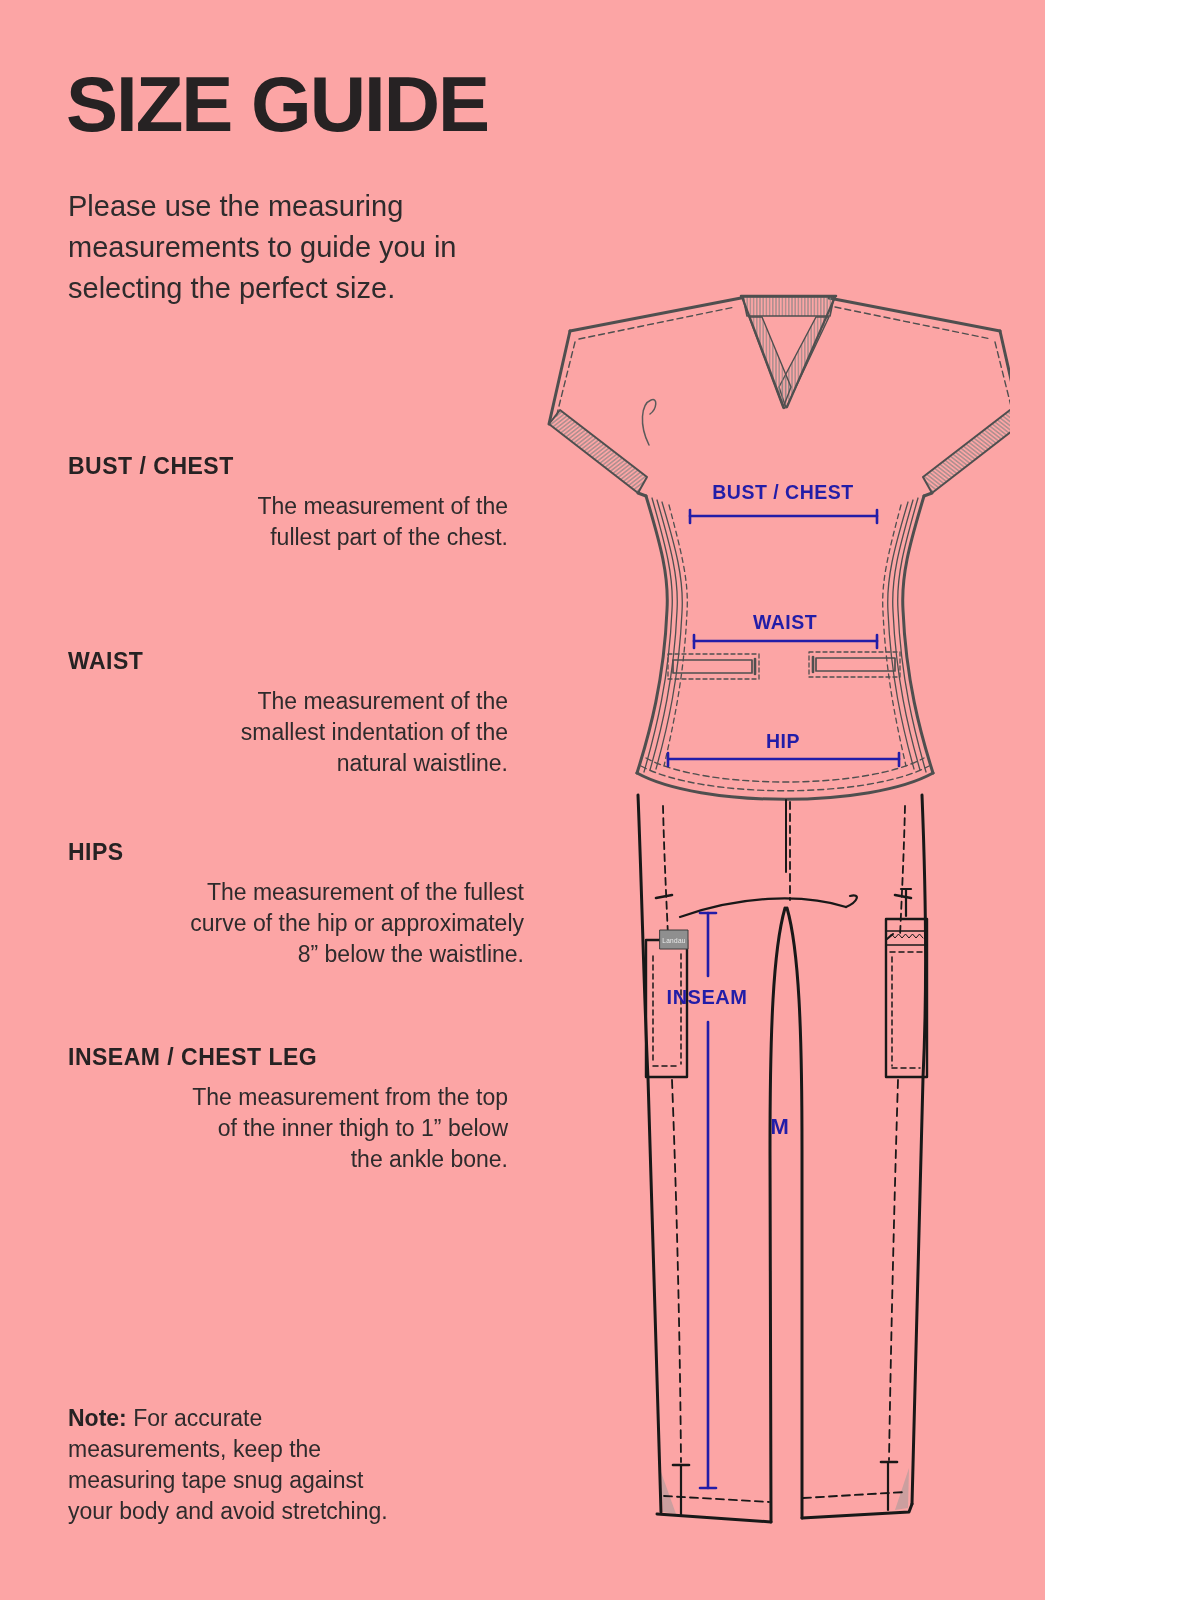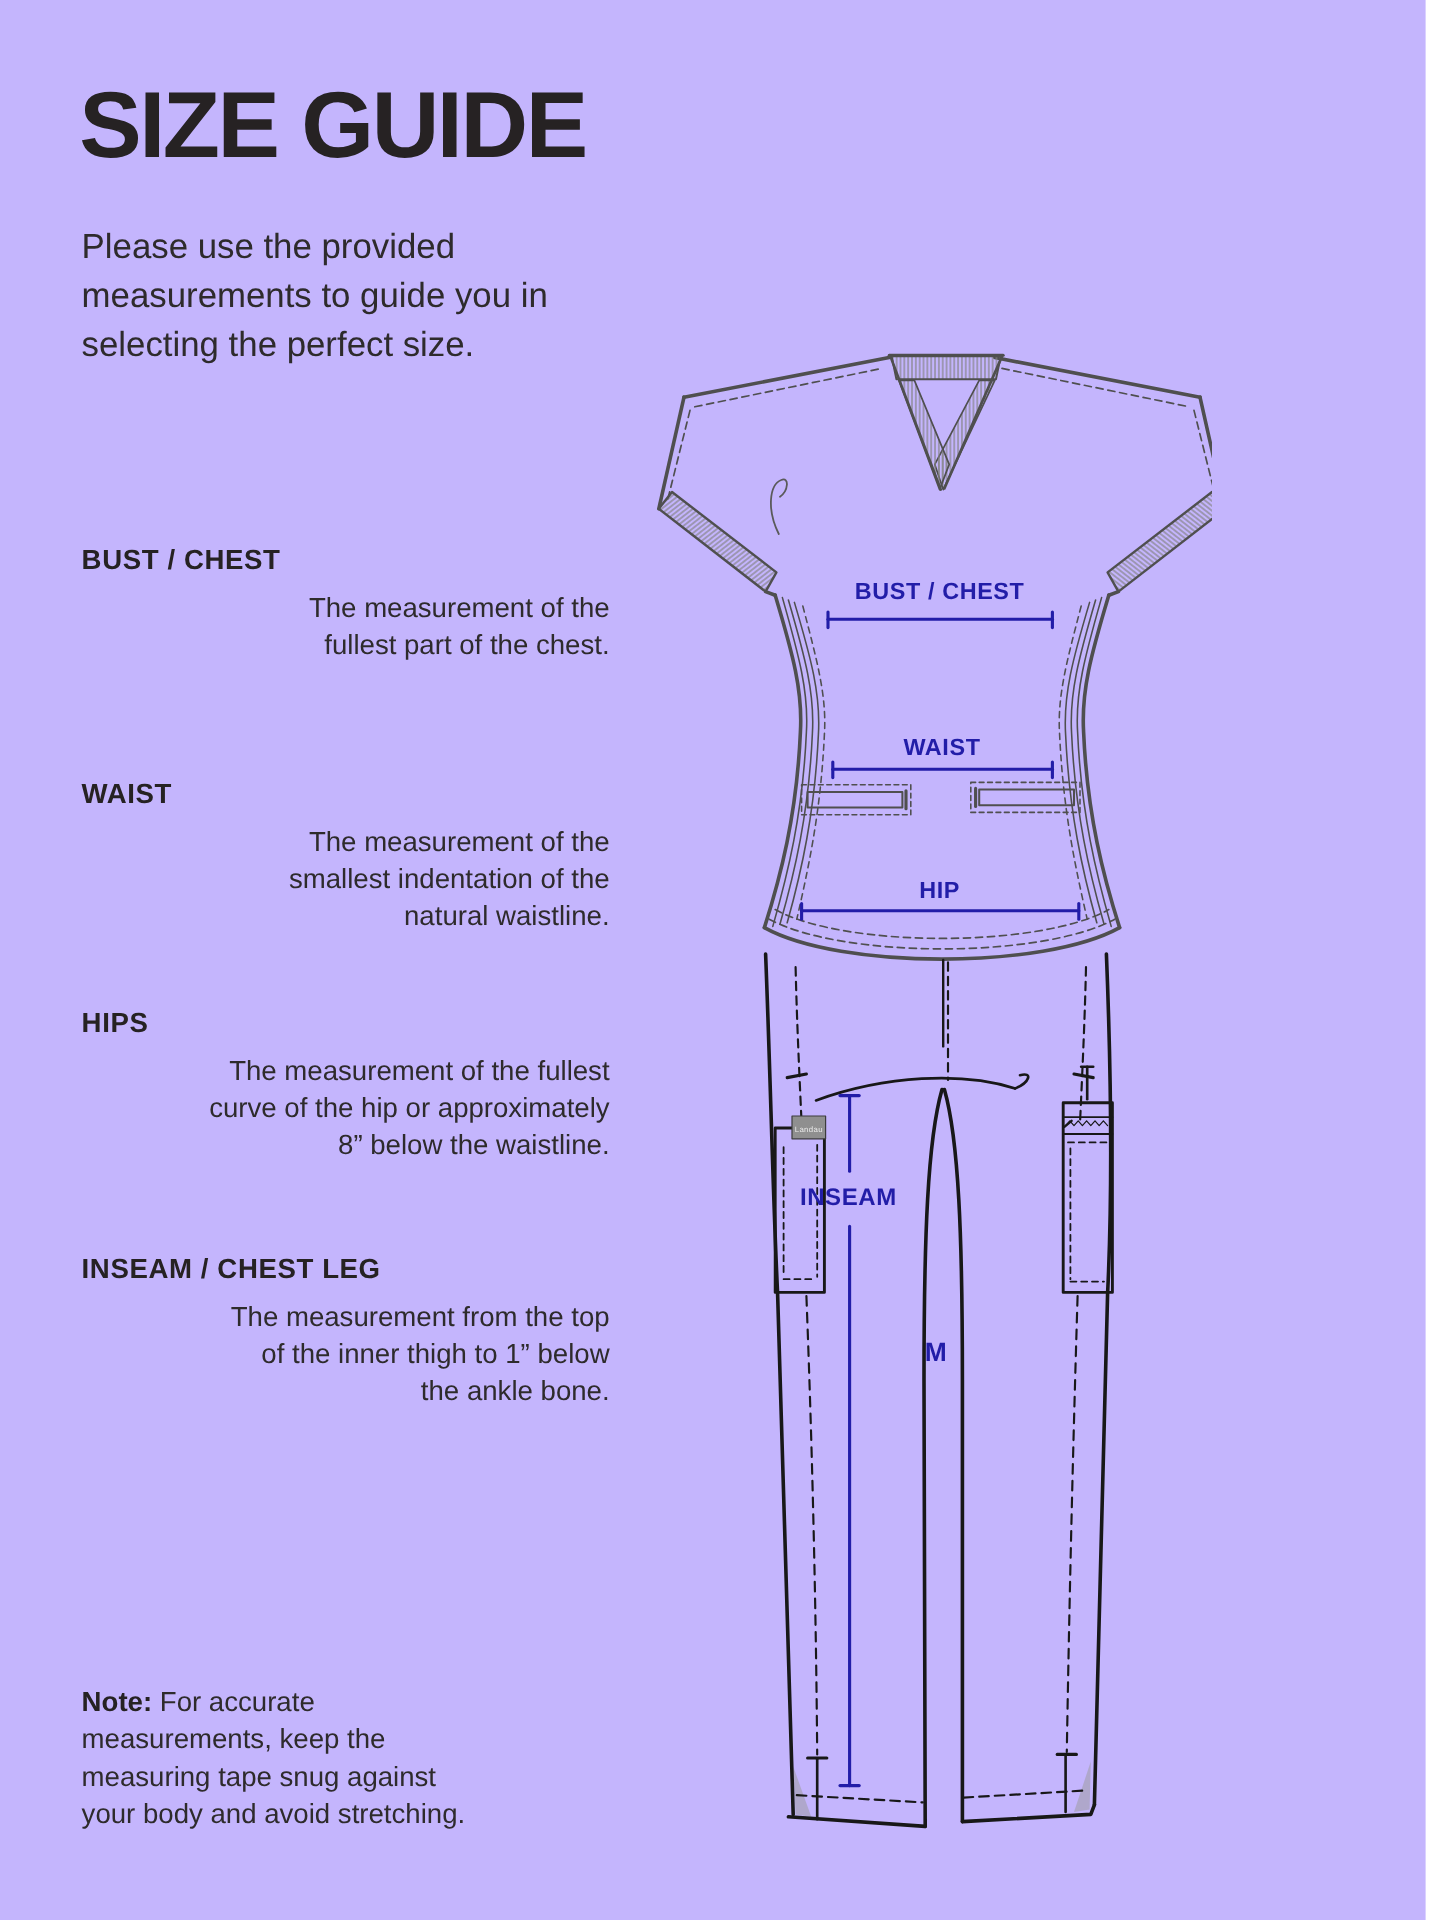--- a/index.html
+++ b/index.html
@@ -1,57 +1,57 @@
 <!DOCTYPE html>
 <html><head>
 <meta charset="utf-8">
 <style>
   html,body{margin:0;padding:0;background:#ffffff;}
   #page{
-    position:relative;width:1188px;height:1600px;background:#c4b5fd;overflow:hidden;
+    position:relative;width:1045px;height:1600px;background:#fca5a5;overflow:hidden;
     font-family:"Liberation Sans", sans-serif;color:#2e2b2c;
   }
   .abs{position:absolute;}
   #title{
     left:66px;top:64px;font-size:78px;font-weight:bold;letter-spacing:-2px;
     color:#262223;line-height:80px;white-space:nowrap;
   }
   #intro{
     left:68px;top:186px;font-size:29px;line-height:41px;color:#2e2b2c;
     white-space:pre-line;width:500px;
   }
   .sec-head{
     left:68px;font-size:23px;font-weight:bold;letter-spacing:0.5px;color:#262223;
     line-height:28px;white-space:nowrap;
   }
   .sec-body{
     left:68px;font-size:23px;line-height:31px;color:#2e2b2c;white-space:pre-line;width:440px;text-align:right;
   }
   #sec-bust-head{top:452px;}   #sec-bust-body{top:491px;}
   #sec-waist-head{top:647px;}  #sec-waist-body{top:686px;}
-  #sec-hips-head{top:838px;}   #sec-hips-body{top:877px;}
+  #sec-hips-head{top:838px;}   #sec-hips-body{top:877px;margin-left:16px;}
   #sec-inseam-head{top:1043px;}#sec-inseam-body{top:1082px;}
   #note{
     left:68px;top:1403px;font-size:23px;line-height:31px;color:#2e2b2c;width:440px;
     white-space:pre-line;
   }
   #note b{color:#262223;}
   #diagram{left:530px;top:270px;width:480px;height:1262px;}
   svg text.blue-label{
     font-family:"Liberation Sans", sans-serif;font-weight:bold;fill:#221da8;letter-spacing:0.5px;
   }
   .edge-art{position:absolute;}
 </style>
 </head>
 <body>
 
 <div id="page">
 
   <div id="title" class="abs">SIZE GUIDE</div>
-  <div id="intro" class="abs">Please use the provided
+  <div id="intro" class="abs">Please use the measuring
 measurements to guide you in
 selecting the perfect size.</div>
 
   <div id="sec-bust-head" class="abs sec-head">BUST / CHEST</div>
   <div id="sec-bust-body" class="abs sec-body">The measurement of the
 fullest part of the chest.</div>
 
   <div id="sec-waist-head" class="abs sec-head">WAIST</div>
   <div id="sec-waist-body" class="abs sec-body">The measurement of the
 smallest indentation of the

